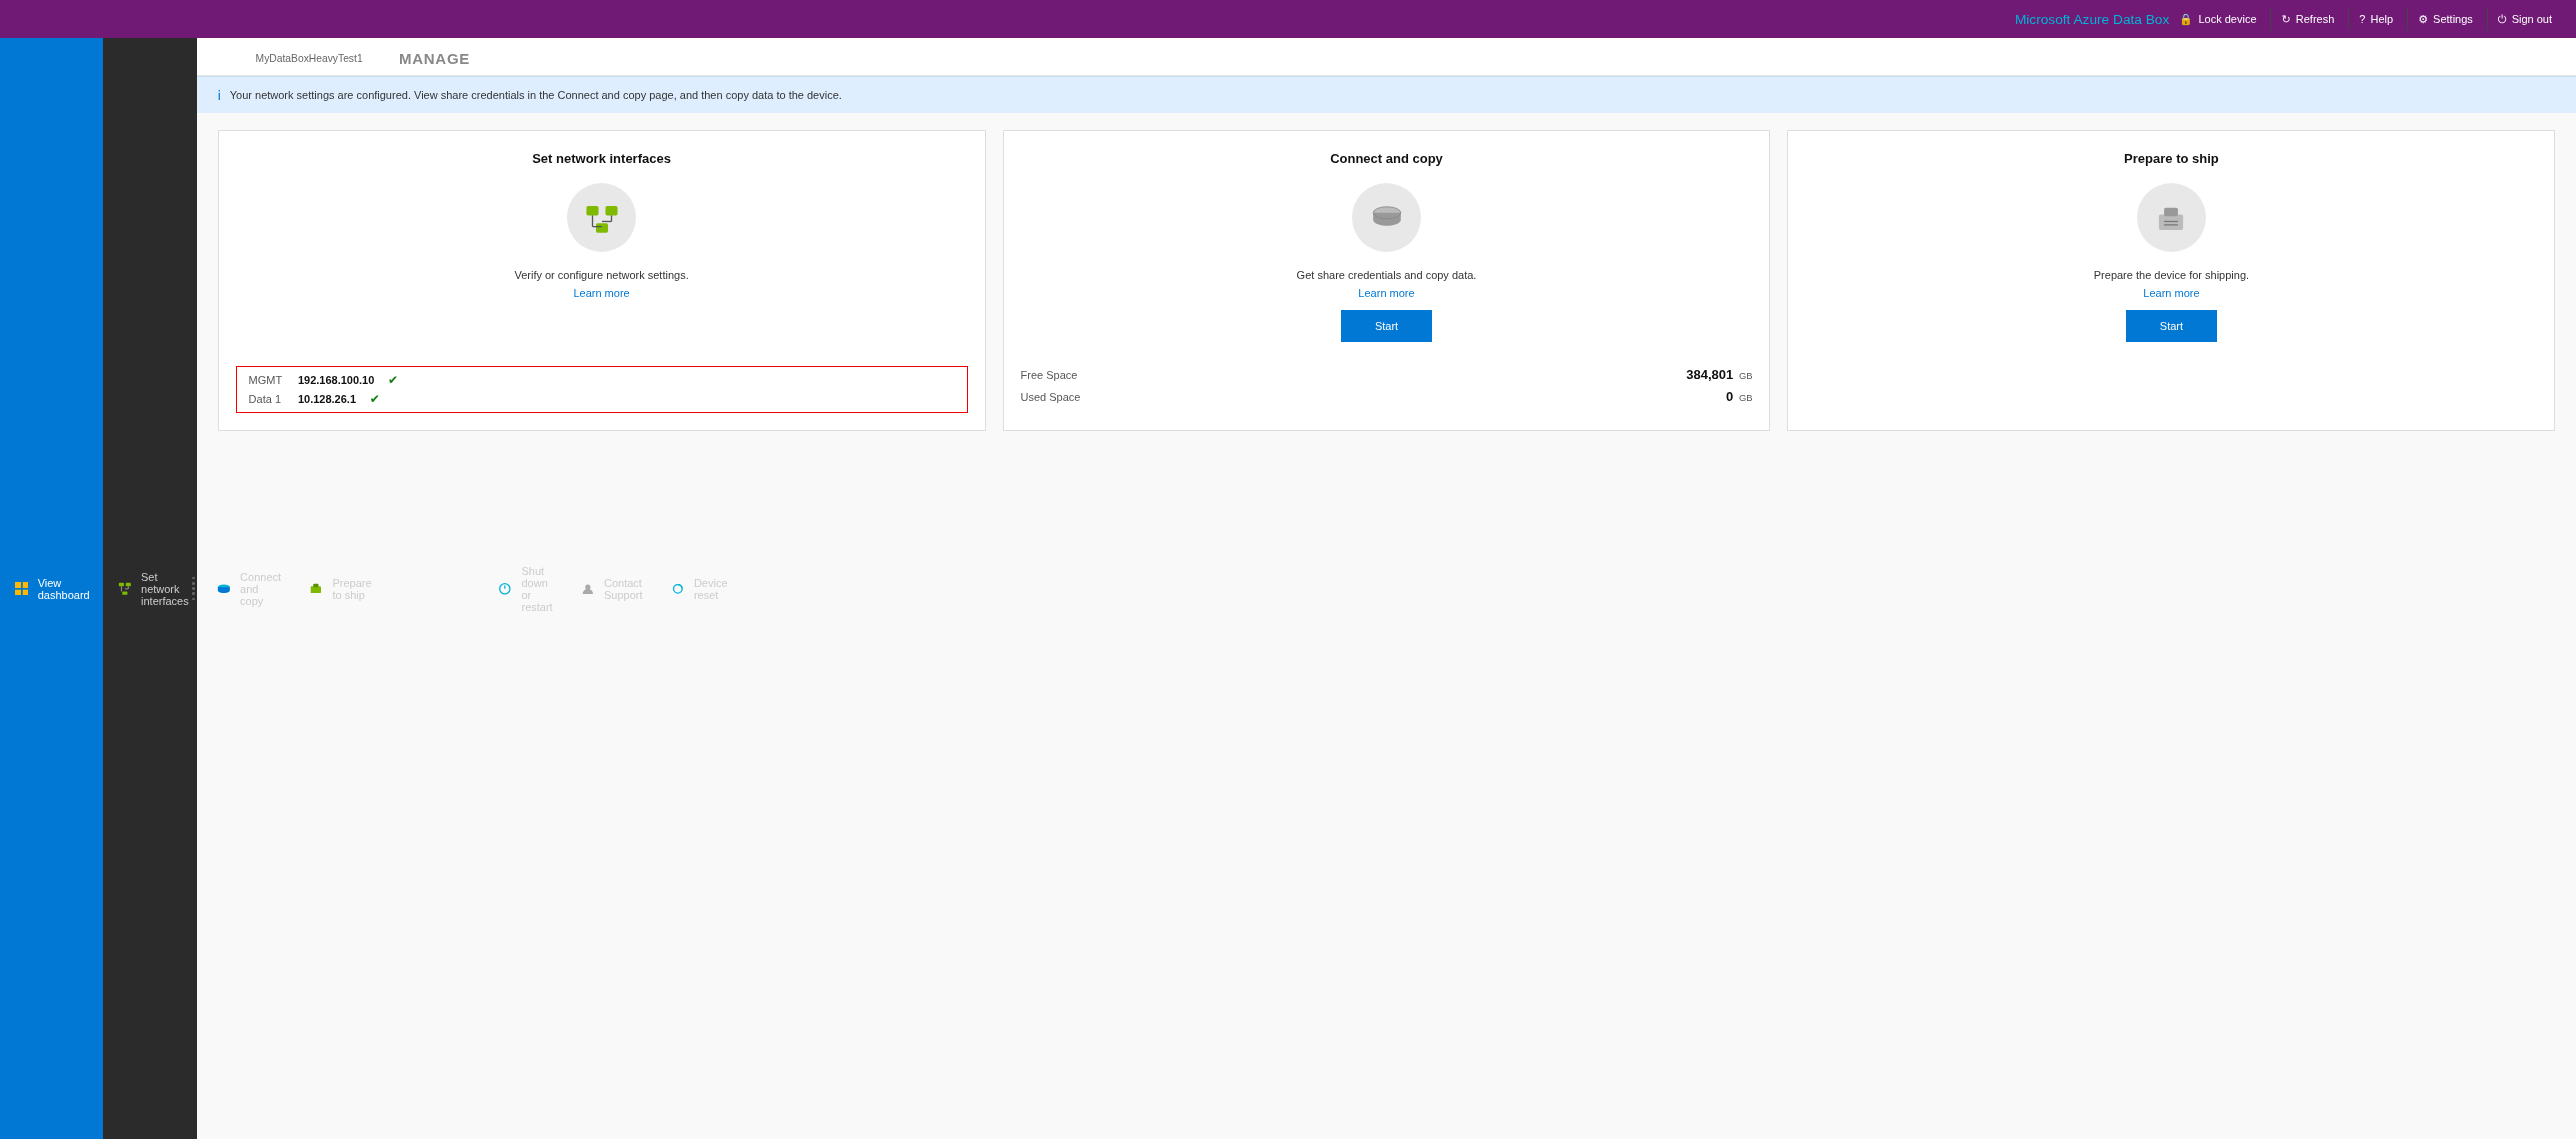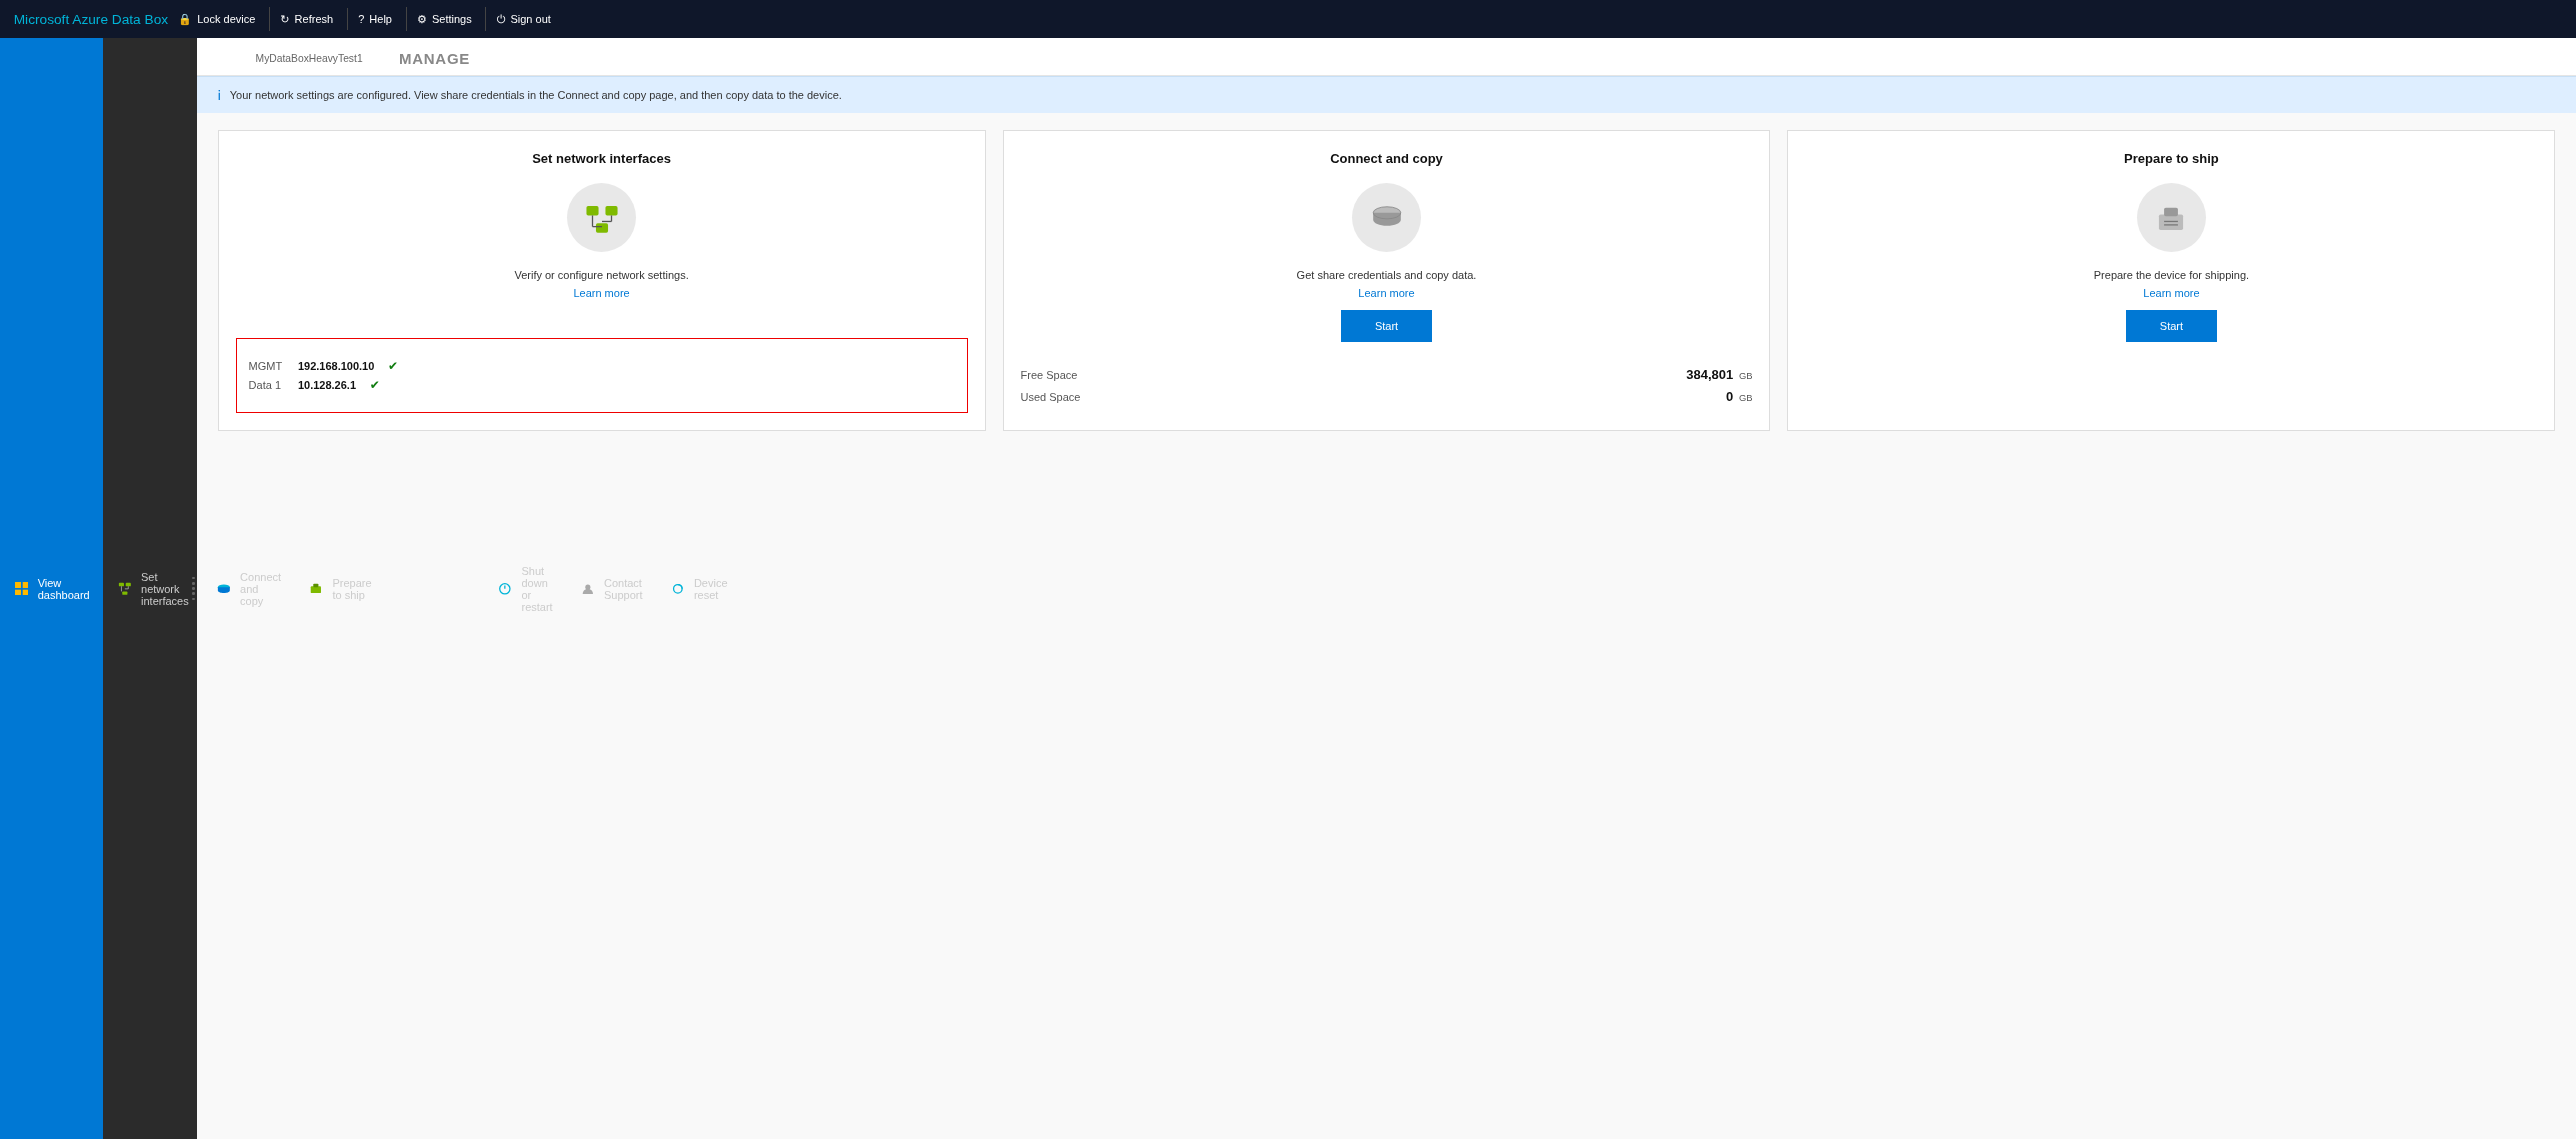--- a/index.html
+++ b/index.html
@@ -2,22 +2,22 @@
 <html style="font-size:13.7px"><head>
   <meta charset="utf-8">
   <style>
     * { box-sizing: border-box; margin: 0; padding: 0; }
     body { font-family: 'Segoe UI', Arial, sans-serif; font-size: 12px; background: #f3f3f3; }
 
     
     .top-nav {
       display: flex;
       align-items: center;
-      justify-content: flex-start;
-      background: #0f172a;
+      justify-content: flex-end;
+      background: #701a75;
       height: 38px;
       padding: 0 13.7px;
     }
     .top-nav-brand {
       color: #00b4d8;
       font-size: 13.7px;
       font-weight: 400;
     }
     .top-nav-actions {
       display: flex;
@@ -211,21 +211,21 @@
       font-size: 11px;
       cursor: pointer;
       margin-bottom: 17px;
     }
     .card-footer {
       width: 100%;
       margin-top: auto;
     }
     .card-footer-table {
       border: 1.7px solid #e00;
-      padding: 20px 12px;
+      padding: 6px 12px;
       width: 100%;
     }
     .card-footer-row {
       display: flex;
       gap: 10.3px;
       align-items: center;
       margin-bottom: 5.1px;
       font-size: 11px;
     }
     .card-footer-row:last-child { margin-bottom: 0; }

